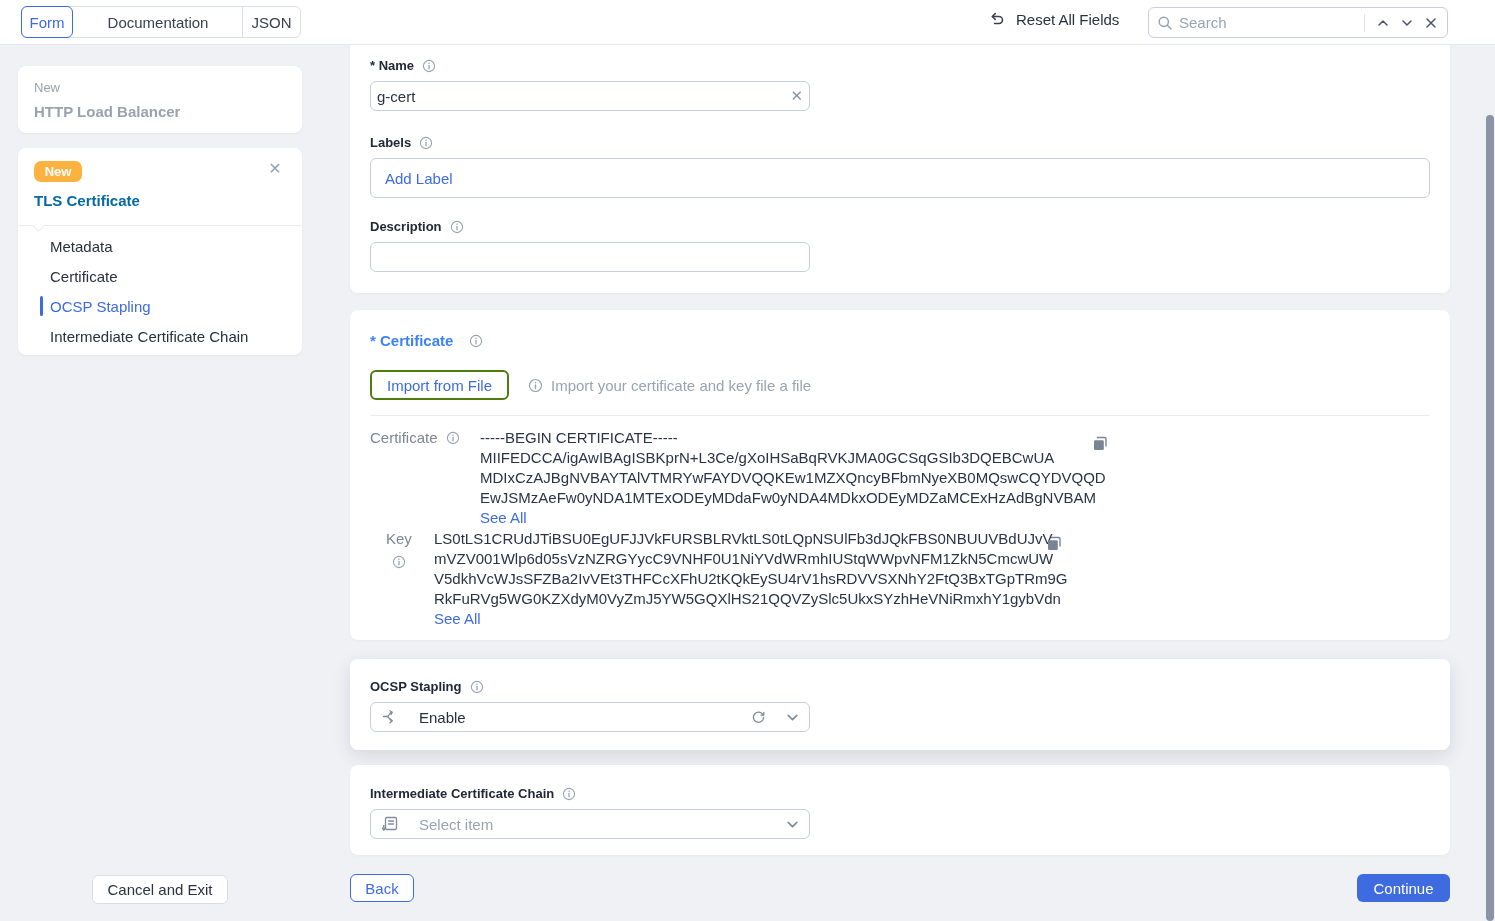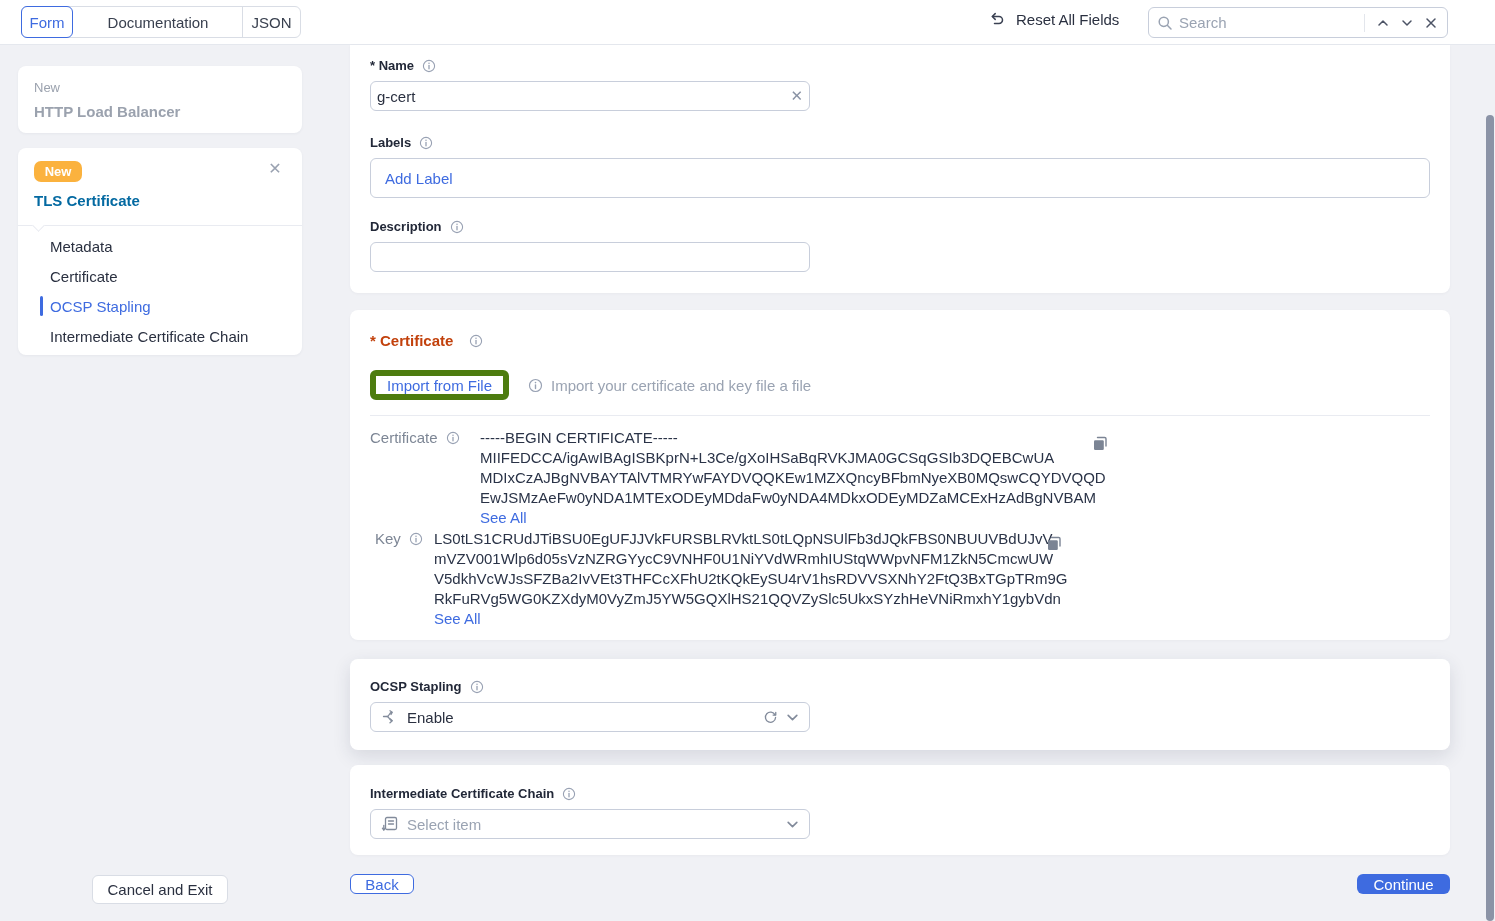--- a/index.html
+++ b/index.html
@@ -40,38 +40,38 @@
   .navbar-ind { position:absolute; left:22px; width:3px; height:20px; background:#3e6be0; border-radius:2px; }
 
   
   .card { position:absolute; left:350px; width:1100px; background:#fff; border-radius:8px; box-shadow:0 1px 3px rgba(40,50,80,.04); }
   .card1 { top:45px; height:248px; border-radius:0 0 8px 8px; }
   .card2 { top:310px; height:330px; }
   .card3 { top:659px; height:91px; box-shadow:0 6px 18px rgba(40,50,80,.13); }
   .card4 { top:765px; height:90px; }
 
   .f-label { position:absolute; display:flex; align-items:center; gap:8px; font-size:13px; font-weight:bold; color:#222838; }
-  .h-label { position:absolute; display:flex; align-items:center; gap:16px; font-size:15px; font-weight:bold; color:#c2410c; }
+  .h-label { position:absolute; display:flex; align-items:center; gap:16px; font-size:15px; font-weight:bold; color:#3b82f6; }
   .input { position:absolute; height:30px; background:#fff; border:1px solid #c8cedb; border-radius:6px; display:flex; align-items:center; padding:0 4px; font-size:15px; color:#2a3040; }
   .input input { border:none; outline:none; flex:1; font-size:15px; color:#2a3040; font-family:inherit; background:transparent; min-width:0; }
   .clear-x { color:#8a93a5; font-size:15px; cursor:pointer; padding:0 2px; }
   .labels-box { position:absolute; height:40px; border:1px solid #c8cedb; border-radius:6px; background:#fff; display:flex; align-items:center; padding:0 14px; }
   .link { color:#3e6be0; font-size:15px; cursor:pointer; }
-  .outline-btn { position:absolute; height:30px; border:6px solid #4d7c0f; border-radius:6px; color:#3e6be0; background:#fff; font-size:15px; display:flex; align-items:center; justify-content:center; cursor:pointer; }
+  .outline-btn { position:absolute; height:30px; border:2px solid #4d7c0f; border-radius:6px; color:#3e6be0; background:#fff; font-size:15px; display:flex; align-items:center; justify-content:center; cursor:pointer; }
   .hint { position:absolute; display:flex; align-items:center; gap:8px; font-size:15px; color:#9aa3b2; }
   .hdivider { position:absolute; left:20px; right:20px; height:1px; background:#e9ebf1; }
   .row-label { position:absolute; display:flex; align-items:center; gap:8px; font-size:15px; color:#7d8695; }
   .pem { position:absolute; font-size:15px; line-height:20px; color:#2a3347; white-space:nowrap; }
   .copy-icon { position:absolute; width:16px; height:16px; color:#7b8494; cursor:pointer; }
-  .select { position:absolute; height:30px; border:1px solid #c8cedb; border-radius:6px; background:#fff; display:flex; align-items:center; padding:0 10px; gap:8px; font-size:15px; color:#2a3040; cursor:pointer; }
+  .select { position:absolute; height:30px; border:1px solid #c8cedb; border-radius:6px; background:#fff; display:flex; align-items:center; padding:0 10px; gap:20px; font-size:15px; color:#2a3040; cursor:pointer; }
   .select .value { flex:1; }
   .select .value.placeholder { color:#9aa3b2; }
   .gray-ic { color:#828b9b; display:flex; align-items:center; }
 
-  .btn { position:absolute; height:20px; border-radius:6px; font-size:15px; display:flex; align-items:center; justify-content:center; cursor:pointer; }
+  .btn { position:absolute; height:28px; border-radius:6px; font-size:15px; display:flex; align-items:center; justify-content:center; cursor:pointer; }
   .btn-back { left:350px; top:874px; width:64px; border:1px solid #3e6be0; color:#3e6be0; background:#fff; }
   .btn-continue { left:1357px; top:874px; width:93px; background:#3e6be0; color:#fff; }
   .btn-cancel { left:92px; top:875px; width:136px; height:29px; background:#fff; border:1px solid #d9dde5; color:#2a3040; }
 
   .info-ic { display:inline-flex; color:#98a1b3; }
   .scrollbar-thumb { position:absolute; left:1486px; top:115px; width:8px; height:806px; background:#8b93a6; border-radius:4px; cursor:pointer; }
 </style>
 </head>
 <body>
 
@@ -228,21 +228,21 @@
       <div>EwJSMzAeFw0yNDA1MTExODEyMDdaFw0yNDA4MDkxODEyMDZaMCExHzAdBgNVBAM</div>
       <div class="link">See All</div>
     </div>
     <span class="copy-icon" style="left:742px; top:126px;">
       <svg width="16" height="16" viewBox="0 0 16 16">
         <path d="M5.5 1.5h7.2a1.3 1.3 0 0 1 1.3 1.3v7.2" fill="none" stroke="currentColor" stroke-width="1.4" stroke-linecap="round"></path>
         <rect x="2" y="4.2" width="9.8" height="9.8" rx="1.2" fill="currentColor"></rect>
       </svg>
     </span>
 
-    <div class="row-label" style="left:25px; top:220px;">
+    <div class="row-label" style="left:36px; top:220px;flex-direction:column;">
       <span>Key</span>
       <span class="info-ic">
         <svg width="14" height="14" viewBox="0 0 14 14" fill="none" stroke="currentColor">
             <circle cx="7" cy="7" r="5.6" stroke-width="1.1"></circle>
             <path d="M7 6.4v3.4" stroke-width="1.3" stroke-linecap="round"></path>
             <circle cx="7" cy="4.3" r="0.75" fill="currentColor" stroke="none"></circle>
           </svg>
       </span>
     </div>
     <div class="pem" style="left:84px; top:219px;">

